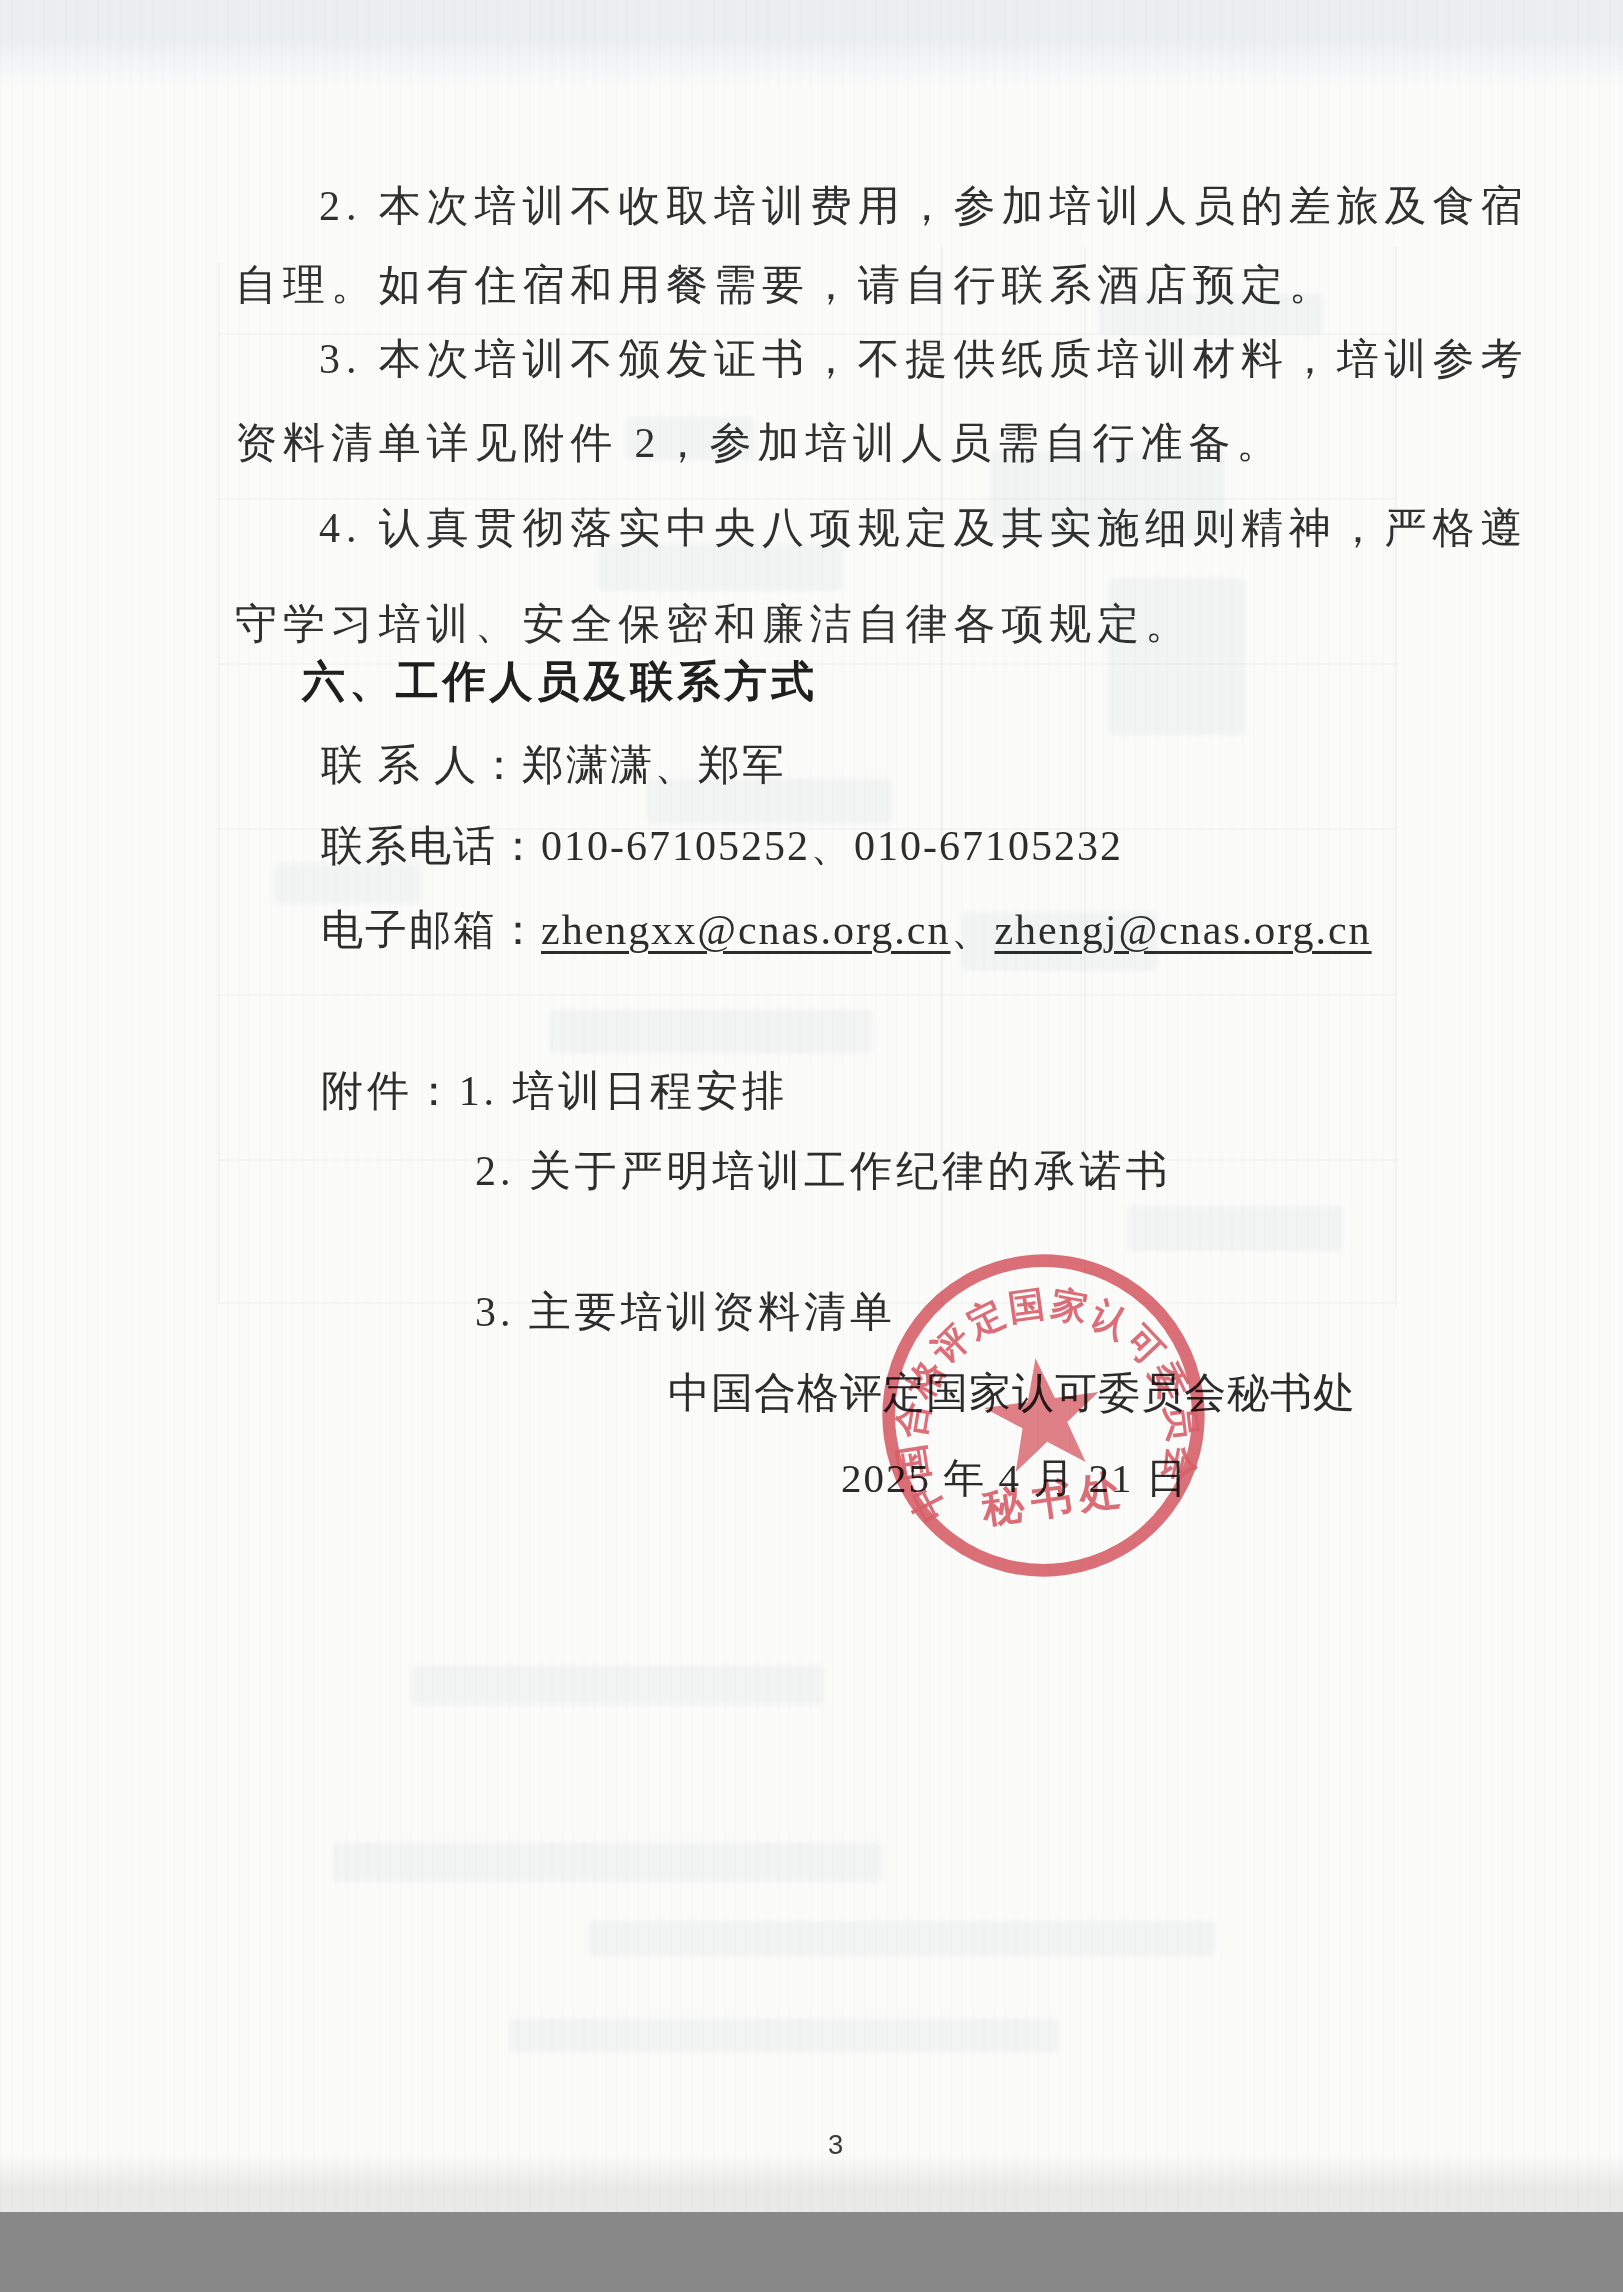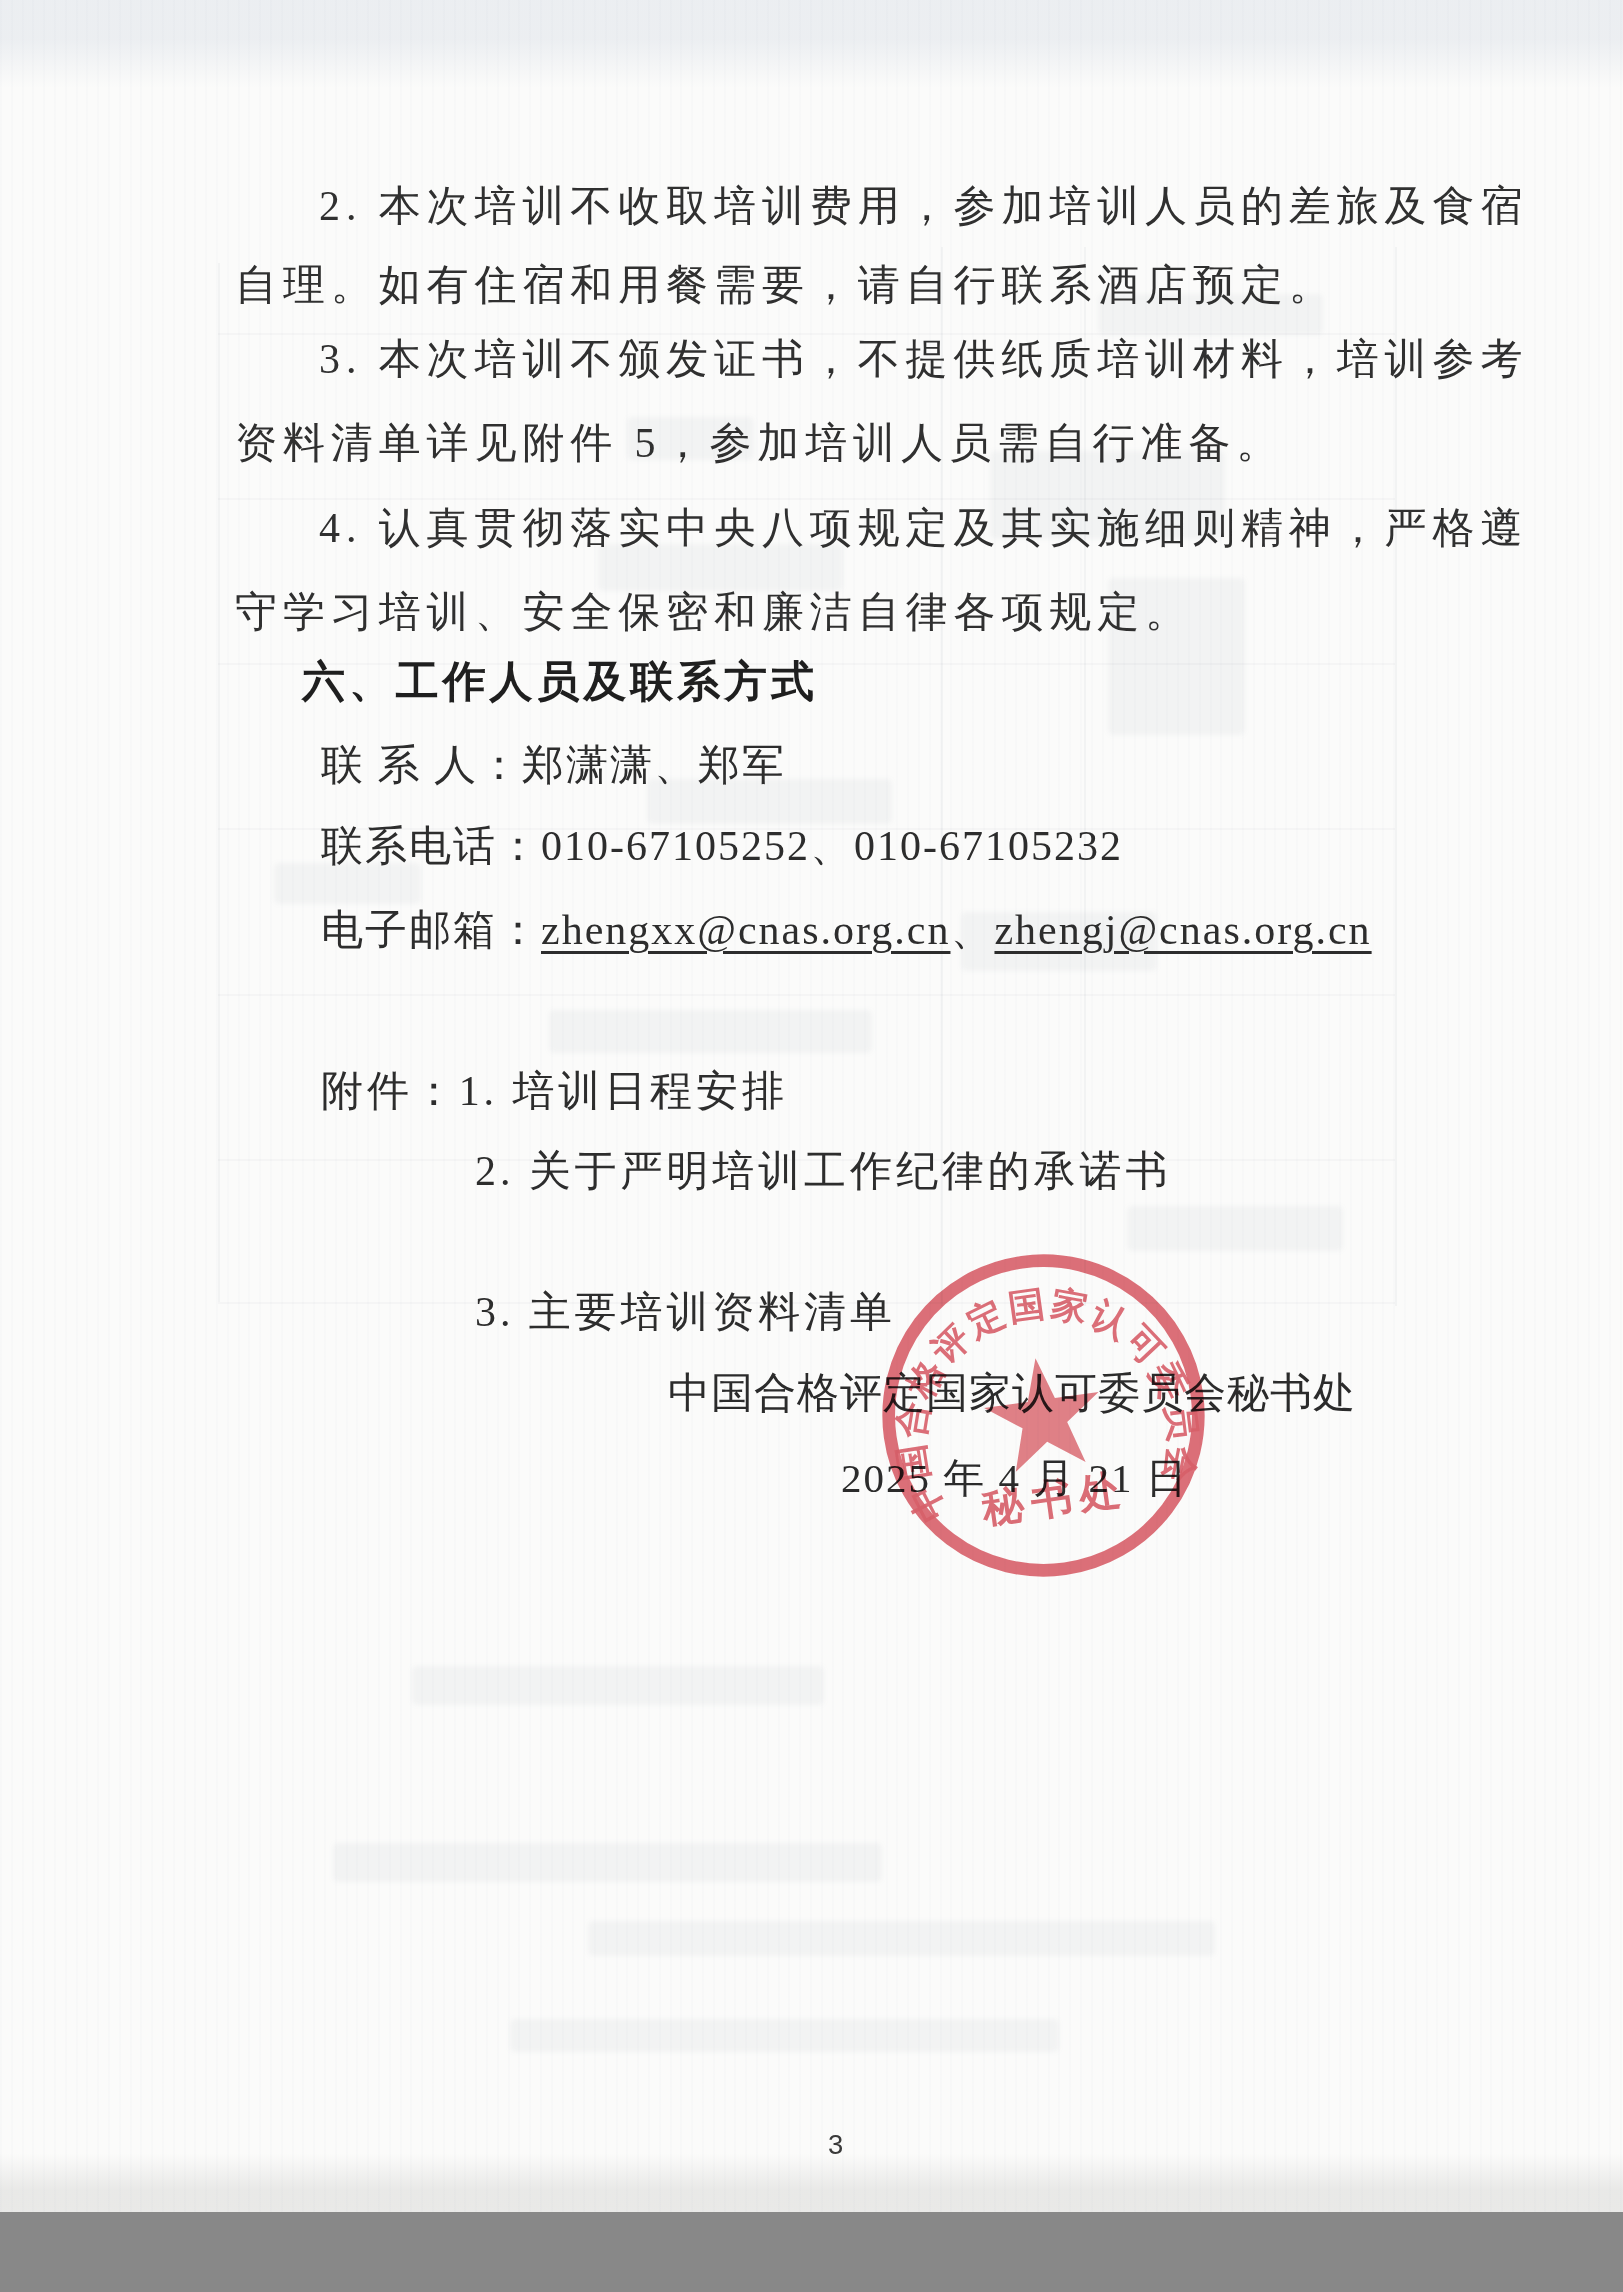--- a/index.html
+++ b/index.html
@@ -79,23 +79,23 @@
   <div class="smudge" style="left:549px;top:1010px;width:323px;height:43px;"></div>
   <div class="smudge" style="left:1127px;top:1206px;width:216px;height:45px;"></div>
   <div class="smudge" style="left:412px;top:1666px;width:412px;height:39px;"></div>
   <div class="smudge" style="left:333px;top:1843px;width:549px;height:39px;"></div>
   <div class="smudge" style="left:588px;top:1921px;width:627px;height:35px;"></div>
   <div class="smudge" style="left:510px;top:2019px;width:549px;height:33px;"></div>
 
   <div class="txt body-line" style="left:319px;top:178px;">2.  本次培训不收取培训费用，参加培训人员的差旅及食宿</div>
   <div class="txt body-line" style="left:235px;top:257px;">自理。如有住宿和用餐需要，请自行联系酒店预定。</div>
   <div class="txt body-line" style="left:319px;top:331px;">3.  本次培训不颁发证书，不提供纸质培训材料，培训参考</div>
-  <div class="txt body-line" style="left:235px;top:415px;">资料清单详见附件 5，参加培训人员需自行准备。</div>
+  <div class="txt body-line" style="left:235px;top:415px;">资料清单详见附件 2，参加培训人员需自行准备。</div>
   <div class="txt body-line" style="left:319px;top:500px;text-align:center;">4.  认真贯彻落实中央八项规定及其实施细则精神，严格遵</div>
-  <div class="txt body-line" style="left:235px;top:584px;">守学习培训、安全保密和廉洁自律各项规定。</div>
+  <div class="txt body-line" style="left:235px;top:596px;">守学习培训、安全保密和廉洁自律各项规定。</div>
 
   <div class="txt heading" style="left:302px;top:653px;">六、工作人员及联系方式</div>
 
   <div class="txt contact-line" style="left:321px;top:737px;">
     <span>联 系 人：</span><span>郑潇潇、郑军</span>
   </div>
   <div class="txt contact-line" style="left:321px;top:818px;">
     <span>联系电话：</span><span>010-67105252、010-67105232</span>
   </div>
   <div class="txt contact-line" style="left:321px;top:902px;">

